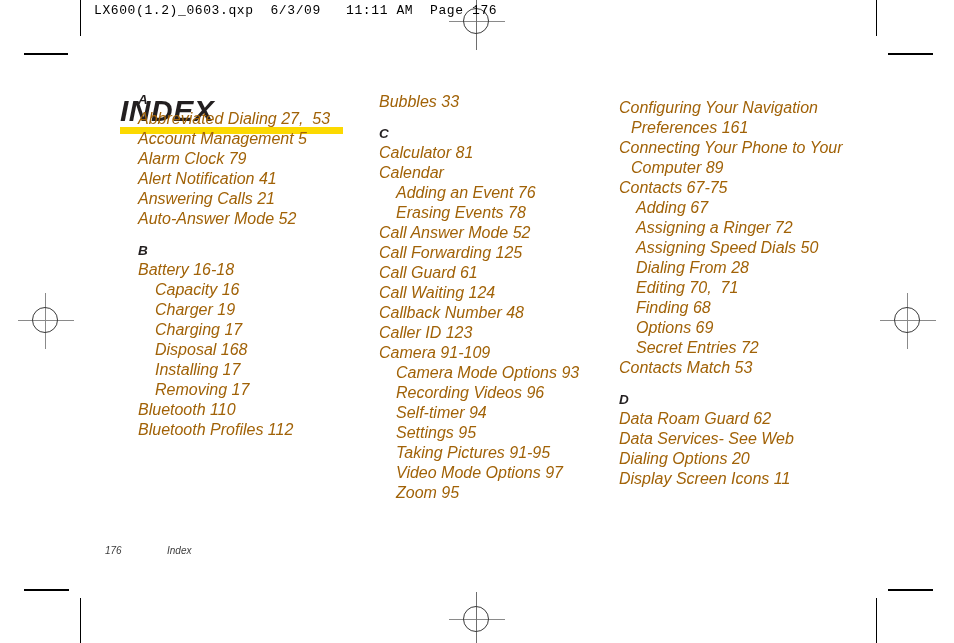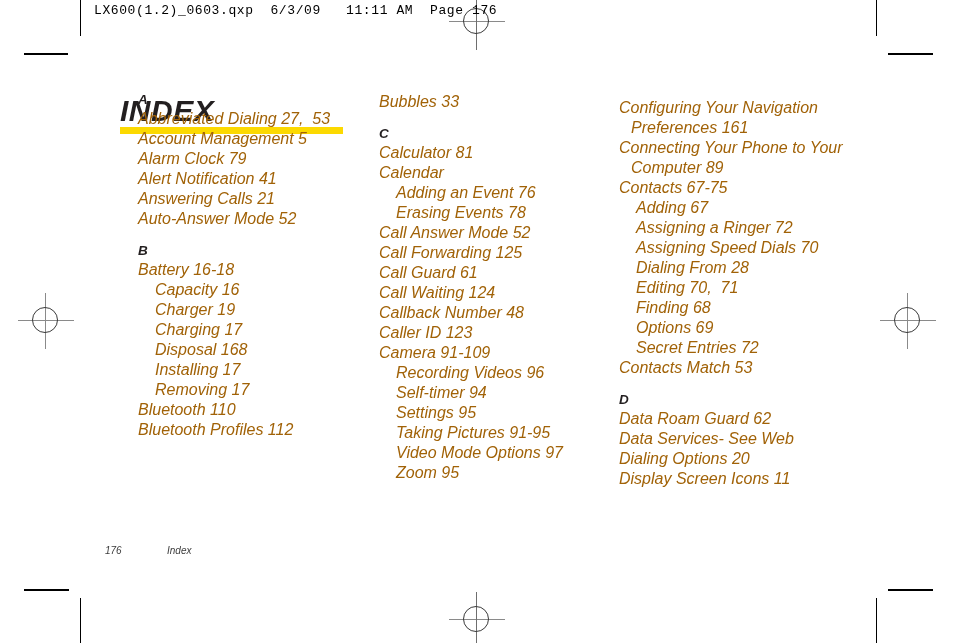--- a/index.html
+++ b/index.html
@@ -193,34 +193,35 @@
         <div class="entry level-1">Calendar</div>
         <div class="entry level-2">Adding an Event 76</div>
         <div class="entry level-2">Erasing Events 78</div>
         <div class="entry level-1">Call Answer Mode 52</div>
         <div class="entry level-1">Call Forwarding 125</div>
         <div class="entry level-1">Call Guard 61</div>
         <div class="entry level-1">Call Waiting 124</div>
         <div class="entry level-1">Callback Number 48</div>
         <div class="entry level-1">Caller ID 123</div>
         <div class="entry level-1">Camera 91-109</div>
+        <div class="entry level-2">Camera Mode Options 93</div>
         <div class="entry level-2">Recording Videos 96</div>
         <div class="entry level-2">Self-timer 94</div>
         <div class="entry level-2">Settings 95</div>
         <div class="entry level-2">Taking Pictures 91-95</div>
         <div class="entry level-2">Video Mode Options 97</div>
         <div class="entry level-2">Zoom 95</div>
       </div>
     <div class="column col-3" id="col-3">
         <div class="entry level-1 wrap">Configuring Your Navigation Preferences 161</div>
         <div class="entry level-1 wrap">Connecting Your Phone to Your Computer 89</div>
         <div class="entry level-1">Contacts 67-75</div>
         <div class="entry level-2">Adding 67</div>
         <div class="entry level-2">Assigning a Ringer 72</div>
-        <div class="entry level-2">Assigning Speed Dials 70</div>
+        <div class="entry level-2">Assigning Speed Dials 50</div>
         <div class="entry level-2">Dialing From 28</div>
         <div class="entry level-2">Editing 70,  71</div>
         <div class="entry level-2">Finding 68</div>
         <div class="entry level-2">Options 69</div>
         <div class="entry level-2">Secret Entries 72</div>
         <div class="entry level-1">Contacts Match 53</div>
         <div class="letter-heading">D</div>
         <div class="entry level-1">Data Roam Guard 62</div>
         <div class="entry level-1">Data Services- See Web</div>
         <div class="entry level-1">Dialing Options 20</div>

